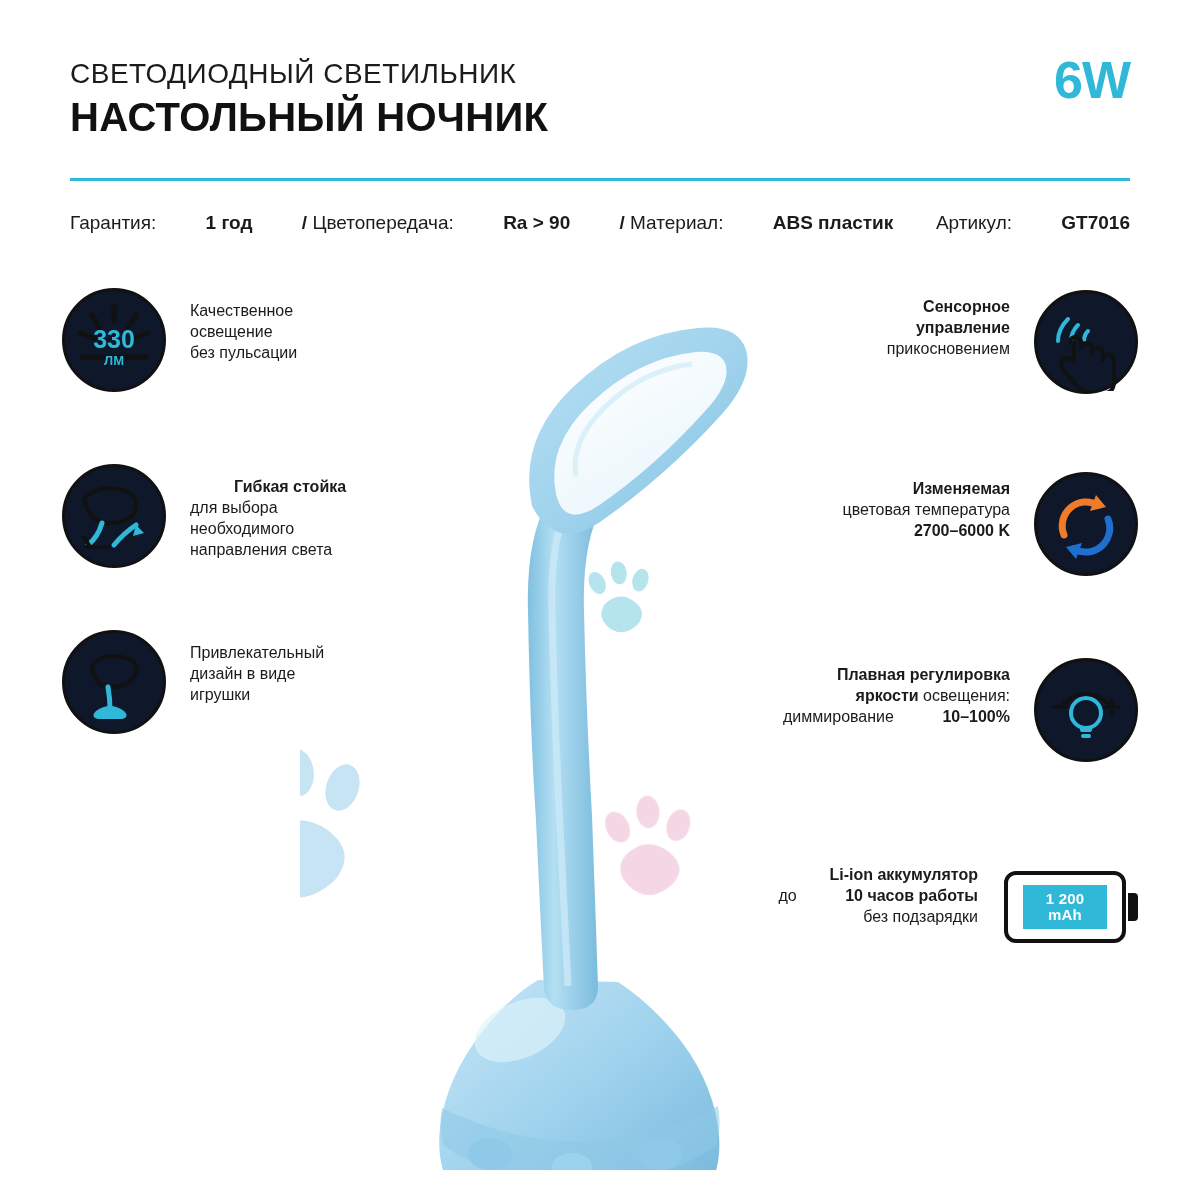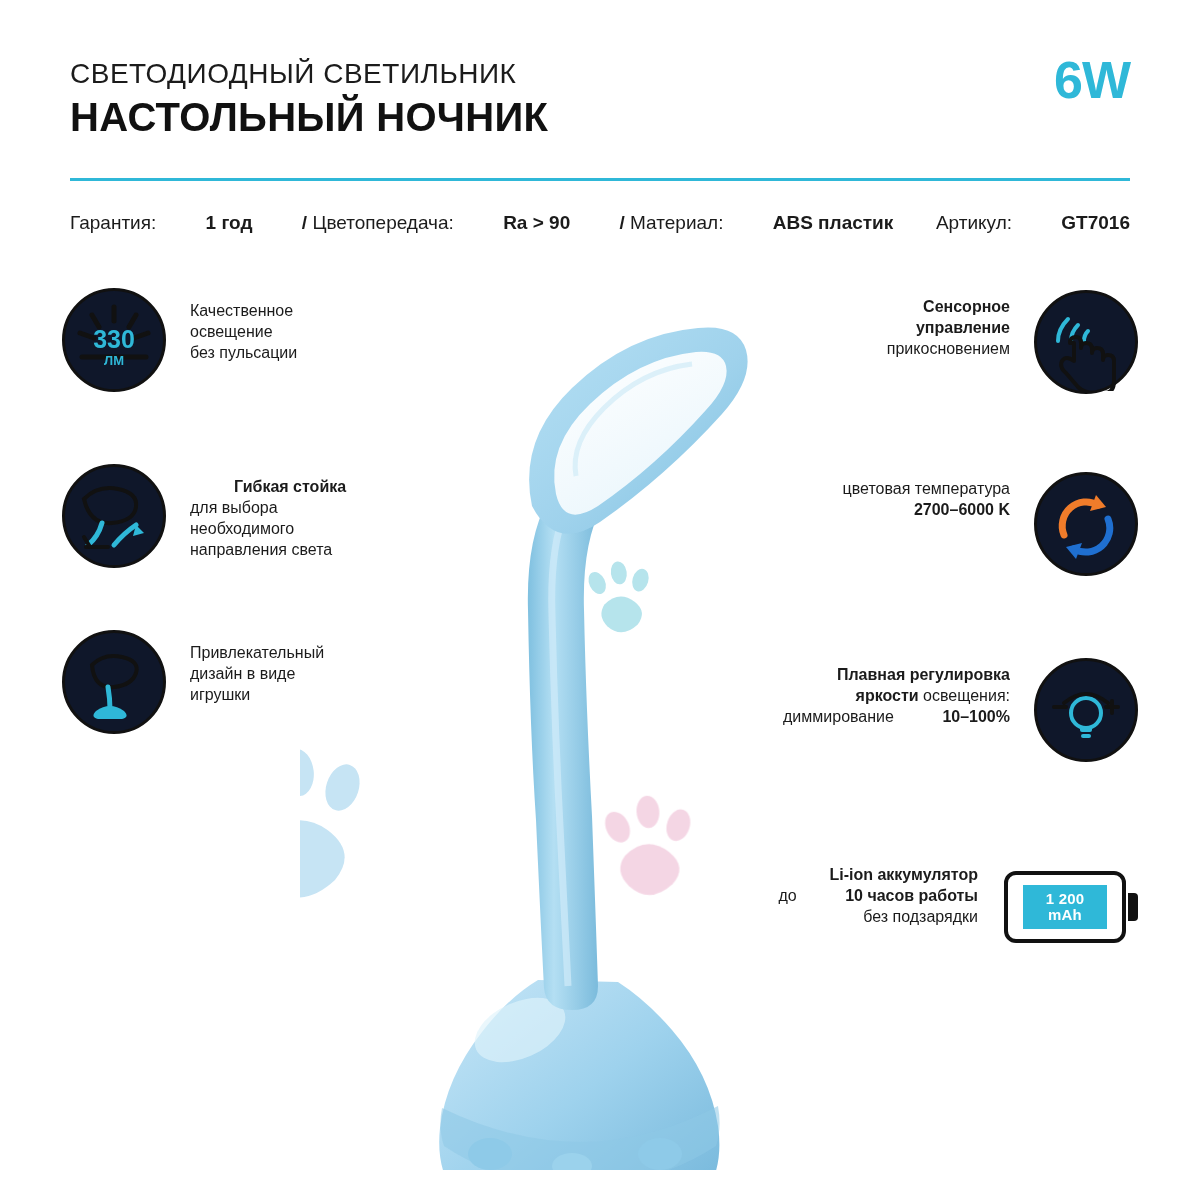--- a/index.html
+++ b/index.html
@@ -329,20 +329,21 @@
     <div class="feat" id="f-right-2">
       <div class="icon">
         <svg width="92" height="92" viewBox="0 0 92 92">
           <path d="M24 54 a24 24 0 0 1 34 -30" stroke="#f07c2a" stroke-width="7" fill="none" stroke-linecap="round"></path>
           <path d="M56 14 l10 12 l-16 4 z" fill="#f07c2a"></path>
           <path d="M68 38 a24 24 0 0 1 -34 30" stroke="#1f6fd0" stroke-width="7" fill="none" stroke-linecap="round"></path>
           <path d="M36 78 l-10 -12 l16 -4 z" fill="#1f6fd0"></path>
         </svg>
       </div>
       <div class="txt">
+        <div class="b">Изменяемая</div>
         <div>цветовая температура</div>
         <div class="b">2700–6000 K</div>
       </div>
     </div>
 
     <div class="feat" id="f-right-3">
       <div class="icon">
         <svg width="92" height="92" viewBox="0 0 92 92">
           <circle cx="46" cy="46" r="15" fill="none" stroke="#2fb8d8" stroke-width="4"></circle>
           <rect x="40" y="60" width="12" height="5" rx="2" fill="#2fb8d8"></rect>

